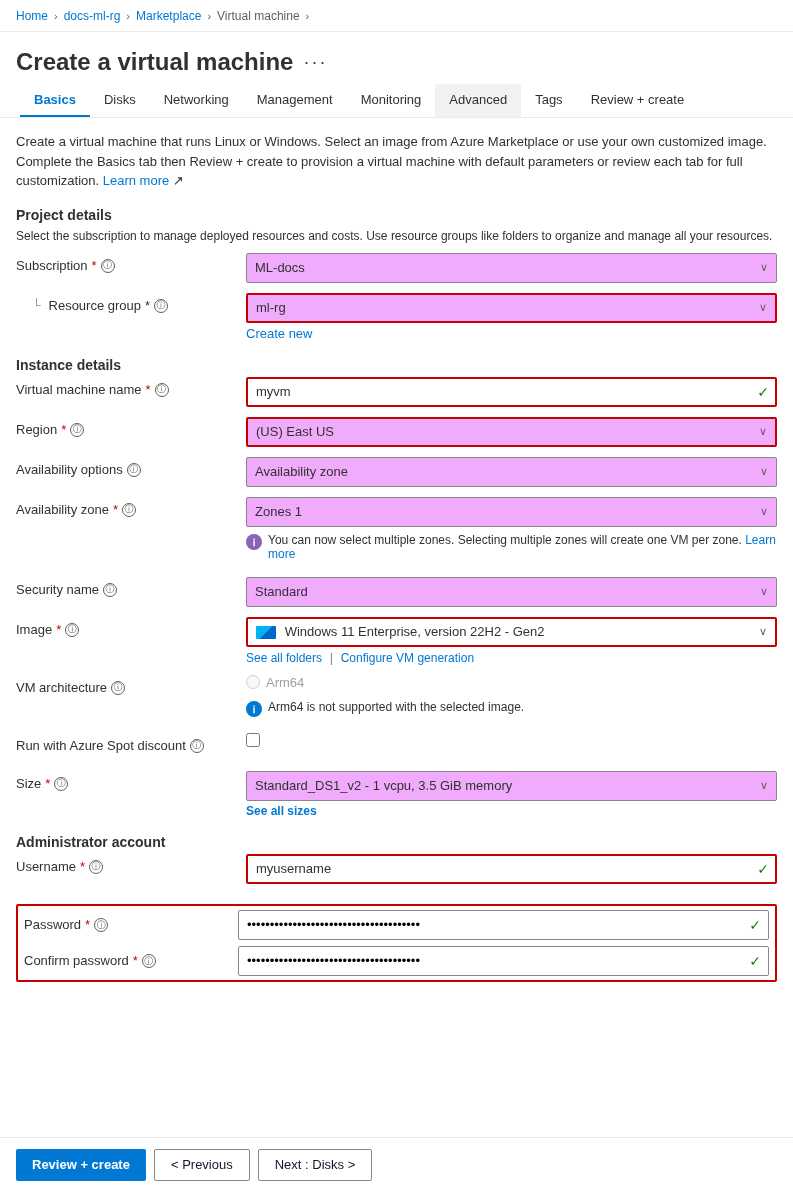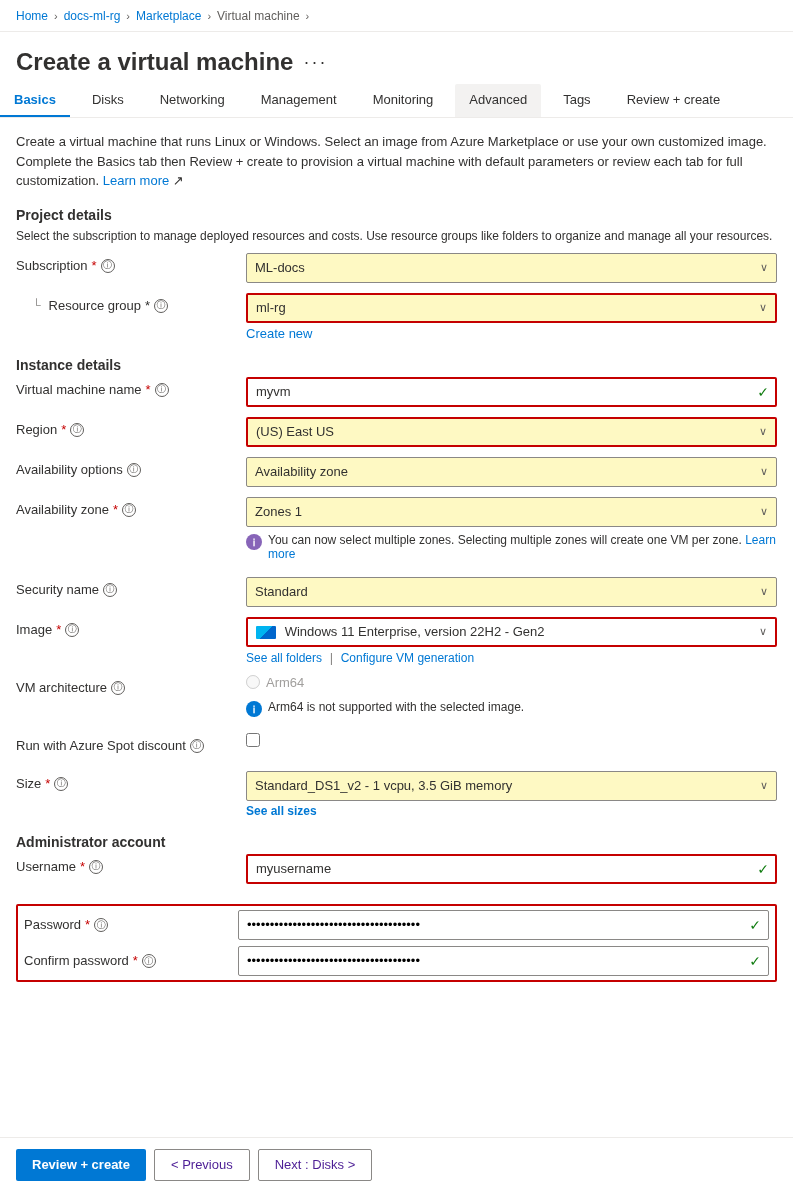--- a/index.html
+++ b/index.html
@@ -42,24 +42,24 @@
       font-weight: 600;
       color: #323130;
     }
     .page-title-dots {
       font-size: 18px;
       color: #323130;
       letter-spacing: 2px;
     }
 
     .tabs-bar {
-      padding: 0 0;
+      padding: 0 20px;
       border-bottom: 1px solid #edebe9;
       display: flex;
-      gap: 8px;
+      gap: 0;
       text-align: right;
     }
     .tab {
       padding: 8px 14px;
       font-size: 13px;
       cursor: pointer;
       color: #323130;
       border-bottom: 2px solid transparent;
       white-space: nowrap;
     }
@@ -137,21 +137,21 @@
     }
 
     .dropdown {
       width: 100%;
       height: 30px;
       border: 1px solid #8a8886;
       border-radius: 2px;
       padding: 0 8px;
       font-size: 13px;
       color: #323130;
-      background: #fef9c3;
+      background: #f0abfc;
       display: flex;
       align-items: center;
       justify-content: space-between;
       cursor: pointer;
       position: relative;
     }
     .dropdown-arrow {
       font-size: 11px;
       color: #605e5c;
     }
@@ -307,21 +307,21 @@
       border: none;
       border-radius: 2px;
       padding: 6px 16px;
       font-size: 13px;
       cursor: pointer;
       font-weight: 600;
       height: 32px;
     }
     .btn-secondary {
       background: #fff;
-      color: #4c1d95;
+      color: #0f172a;
       border: 1px solid #8a8886;
       border-radius: 2px;
       padding: 6px 16px;
       font-size: 13px;
       cursor: pointer;
       height: 32px;
     }
     .btn-secondary:disabled {
       color: #a19f9d;
       border-color: #c8c6c4;

